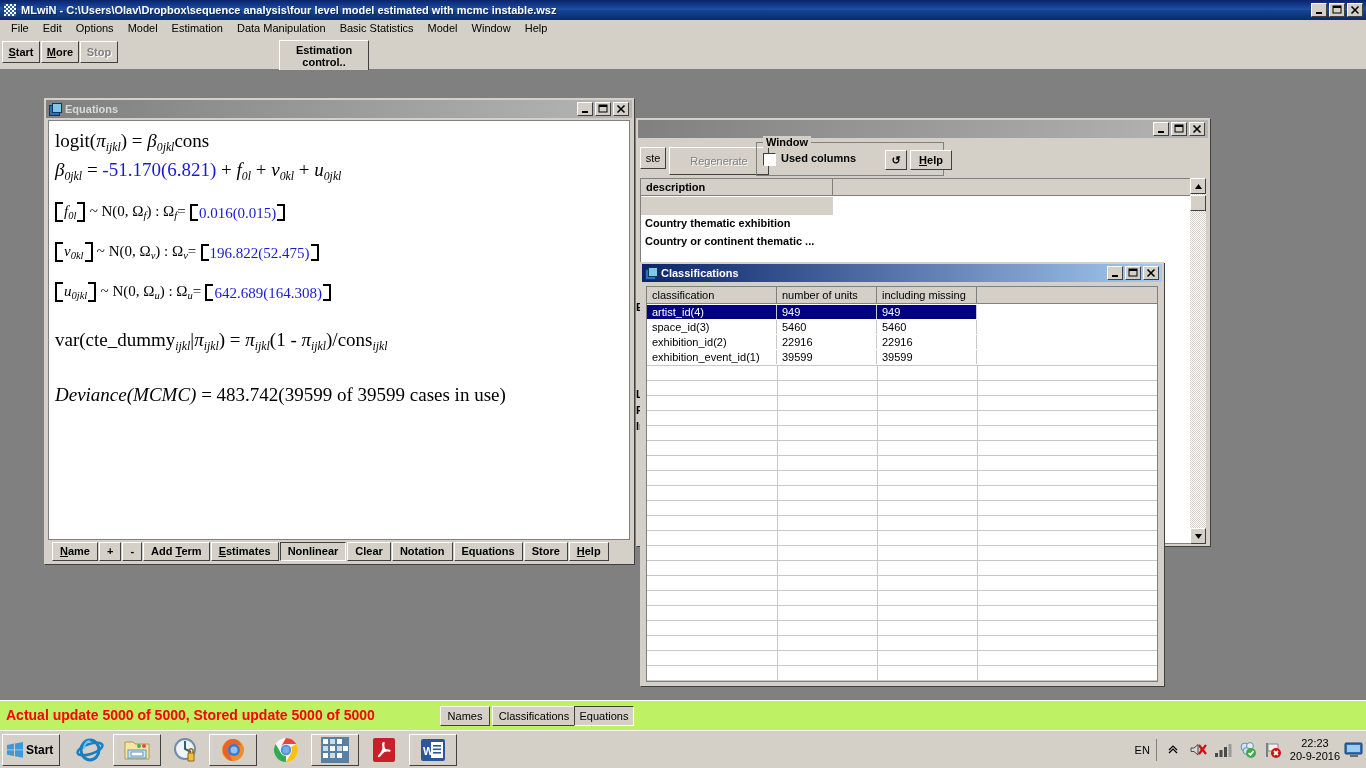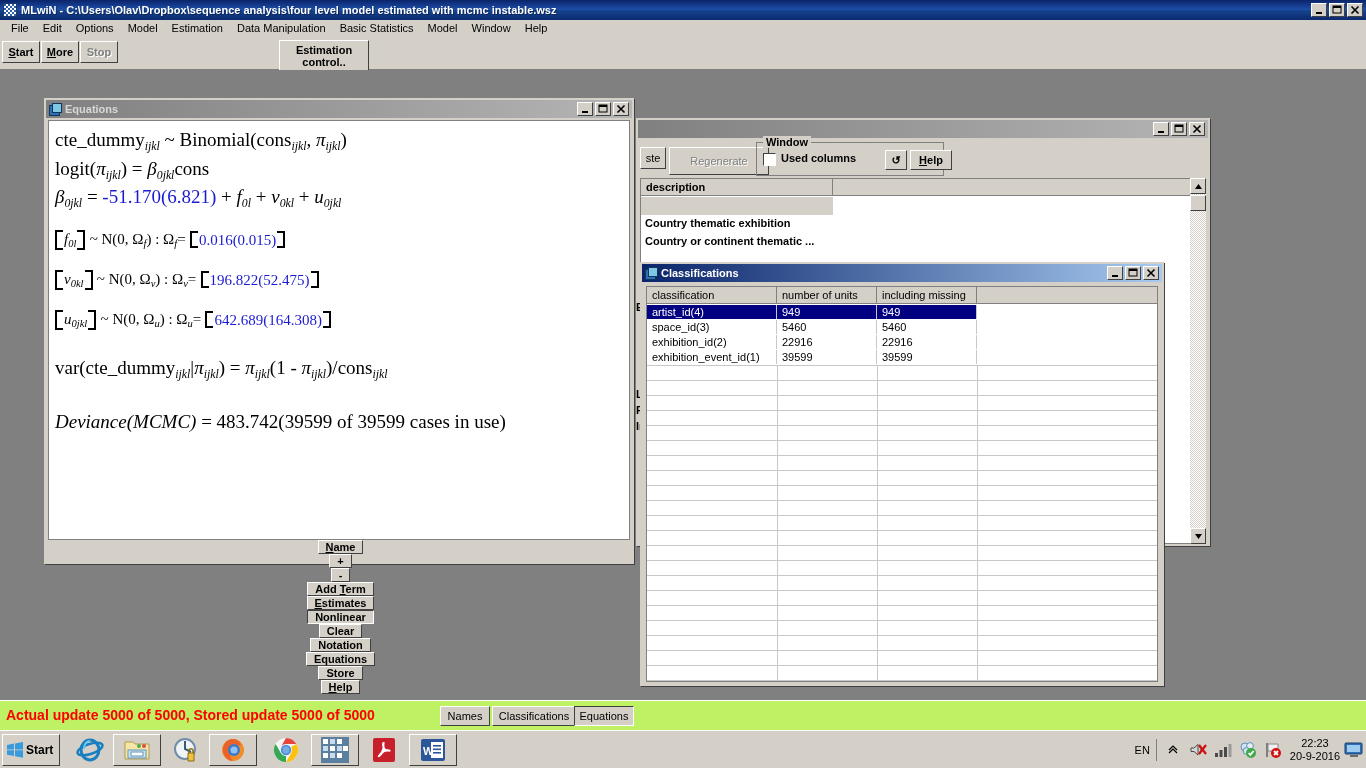--- a/index.html
+++ b/index.html
@@ -84,21 +84,21 @@
   .eqline i{font-style:italic;}
   .sub{font-size:.62em;vertical-align:-0.32em;font-style:italic;}
   .blue{color:#1a1ad0;}
   .mx{display:inline-block;position:relative;padding:0 9px;vertical-align:middle;}
   .mx::before,.mx::after{
     content:"";position:absolute;top:0;bottom:0;width:6px;
     border:2px solid #000;}
   .mx::before{left:0;border-right:none;}
   .mx::after{right:0;border-left:none;}
   #eqbtnbar{position:absolute;left:2px;top:440px;width:582px;height:22px;
-            background:#d4d0c8;display:flex;align-items:center;padding-left:4px;box-sizing:border-box;flex-direction:column;}
+            background:#d4d0c8;display:flex;align-items:center;padding-left:4px;box-sizing:border-box;}
   .eqbtn{height:19px;background:#d4d0c8;border:1px solid;
          border-color:#fff #404040 #404040 #fff;
          font-size:11px;font-weight:bold;color:#000;display:flex;align-items:center;
          justify-content:center;padding:0 7px;margin-right:1px;box-sizing:border-box;}
   .eqbtn.sel{border-color:#404040 #fff #fff #404040;}
   .eqbtn u{text-decoration:underline;}
 
   
   #nameswin{left:636px;top:118px;width:574px;height:428px;}
   #names-tb{position:absolute;left:0;top:0;width:570px;height:18px;
@@ -327,25 +327,20 @@
         <svg width="10" height="10" viewBox="0 0 10 10">
             <path d="M1.5 1.5 L8.5 8.5 M8.5 1.5 L1.5 8.5" stroke="#000" stroke-width="1.6"></path>
           </svg>
       </div>
     </div>
   </div>
 
   <div id="eqbody">
     <div id="eqcontent">
 
-      <div class="eqline" style="font-size:19px;margin-top:5px;">
-        <span>cte_dummy</span><span class="sub">ijkl</span>
-        <span>~</span>
-        <span>Binomial</span>(<span>cons</span><span class="sub">ijkl</span>, <i>π</i><span class="sub">ijkl</span>)
-      </div>
 
       <div class="eqline" style="font-size:19px;margin-top:6px;">
         <span>logit</span>(<i>π</i><span class="sub">ijkl</span>) <span>=</span> <i>β</i><span class="sub">0jkl</span><span>cons</span>
       </div>
 
       <div class="eqline" style="font-size:19px;margin-top:6px;">
         <i>β</i><span class="sub">0jkl</span> <span>=</span> <span class="blue">-51.170(6.821)</span> + <i>f</i><span class="sub">0l</span> + <i>v</i><span class="sub">0kl</span> + <i>u</i><span class="sub">0jkl</span>
       </div>
 
       <div class="eqline" style="font-size:17px;margin-top:20px;">

